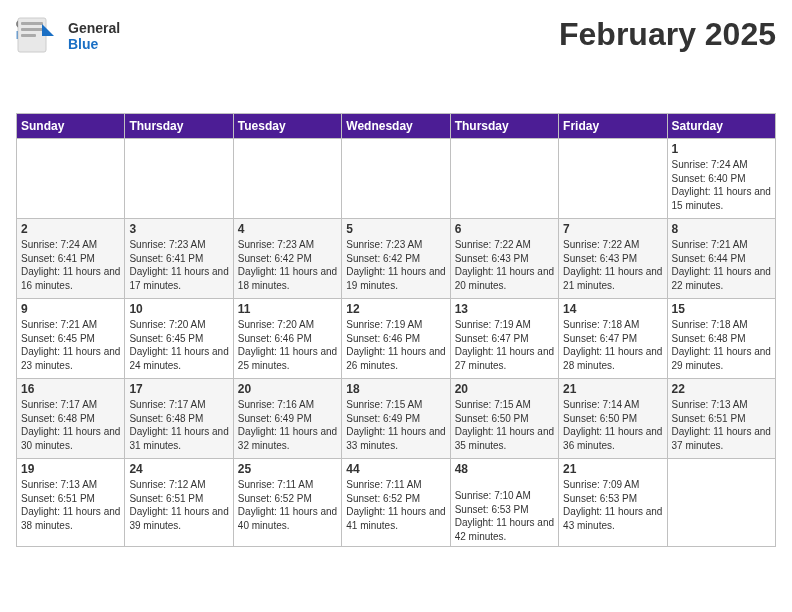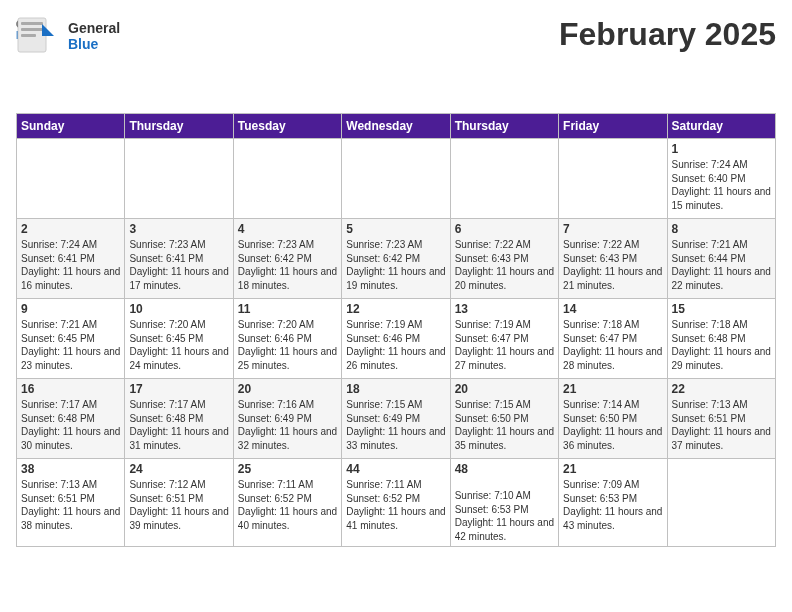--- a/index.html
+++ b/index.html
@@ -263,21 +263,21 @@
         </td>
         <td>
           <div class="day-num">22</div>
           <div class="day-info" style="white-space: pre-line;">Sunrise: 7:13 AM
 Sunset: 6:51 PM
 Daylight: 11 hours and 37 minutes.</div>
         </td>
       </tr>
       <tr>
         <td>
-          <div class="day-num">38</div>
+          <div class="day-num">19</div>
           <div class="day-info" style="white-space: pre-line;">Sunrise: 7:13 AM
 Sunset: 6:51 PM
 Daylight: 11 hours and 38 minutes.</div>
         </td>
         <td>
           <div class="day-num">24</div>
           <div class="day-info" style="white-space: pre-line;">Sunrise: 7:12 AM
 Sunset: 6:51 PM
 Daylight: 11 hours and 39 minutes.</div>
         </td>

